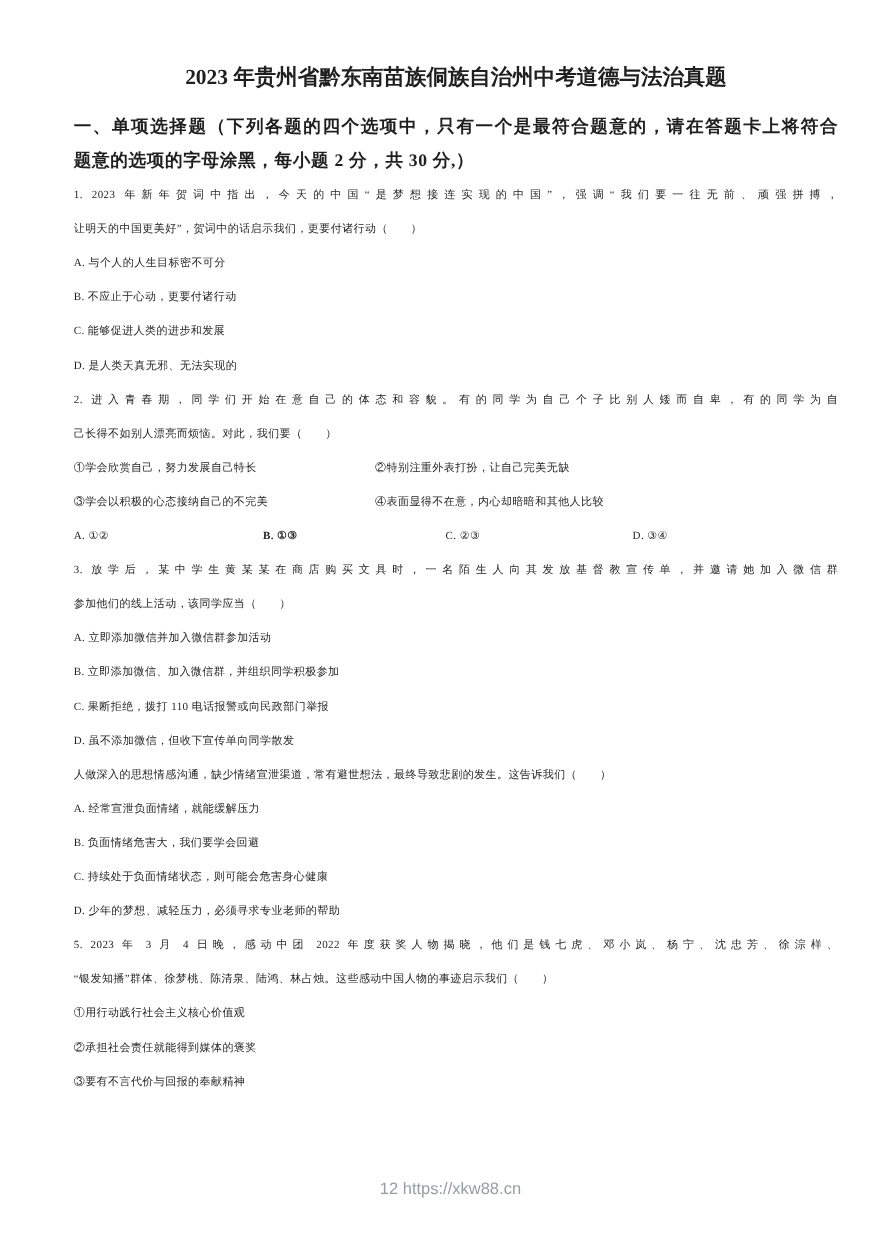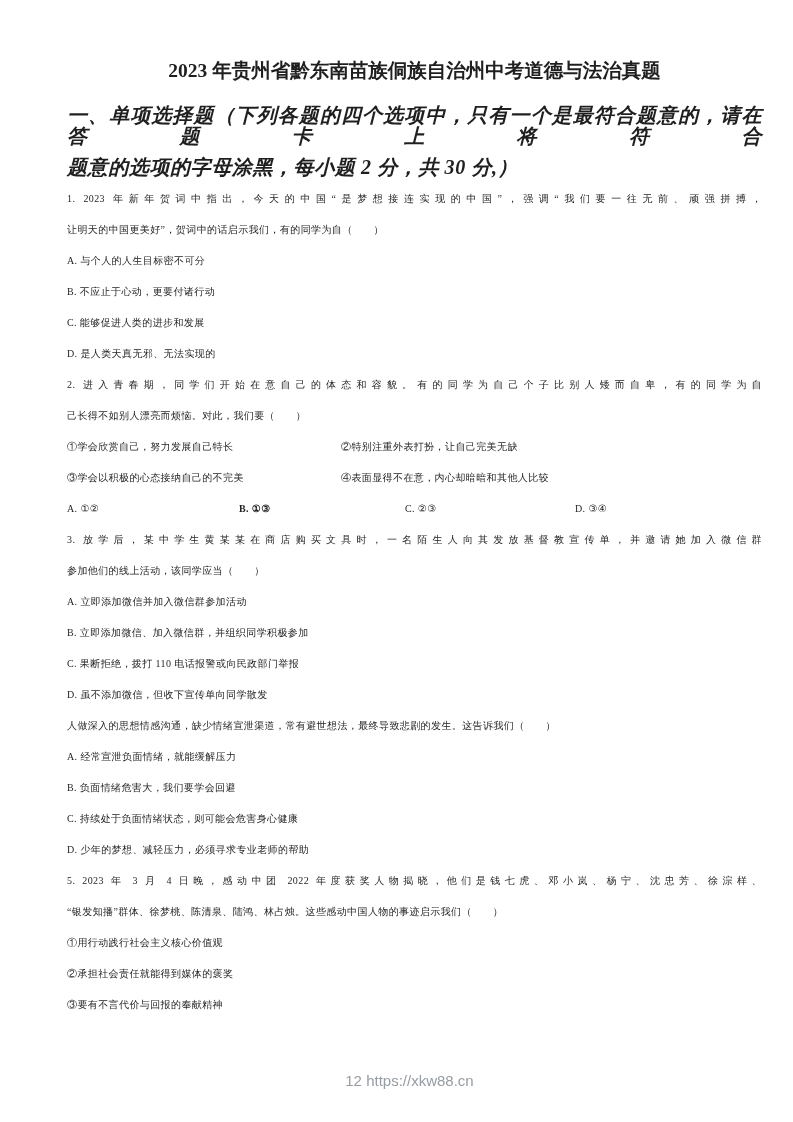--- a/index.html
+++ b/index.html
@@ -30,24 +30,23 @@
     white-space: nowrap;
   }
   .line {
     font-size: 10px;
     letter-spacing: 0.4px;
     line-height: 21px;
     margin-bottom: 10px;
     white-space: nowrap;
   }
   .section-line {
-    font-size: 20px;
+    font-size: 16px;
     letter-spacing: 0.6px;
     font-weight: bold;
-    font-style: italic;
   }
   .jfull {
     text-align: justify;
     text-align-last: justify;
     white-space: normal;
   }
   .two-col { display: flex; justify-content: center; }
   .two-col .c1 { width: 274px; flex: none; }
   .two-col .c2 { flex: 1; }
   .four-col { display: flex; }
@@ -74,21 +73,21 @@
 
     <h1 class="title">2023 年贵州省黔东南苗族侗族自治州中考道德与法治真题</h1>
 
     <div>
       <div class="line section-line jfull">一、单项选择题（下列各题的四个选项中，只有一个是最符合题意的，请在答题卡上将符合</div>
       <div class="line section-line">题意的选项的字母涂黑，每小题 2 分，共 30 分,）</div>
     </div>
 
     <section>
       <div class="line jfull">1. 2023 年新年贺词中指出，今天的中国“是梦想接连实现的中国”，强调“我们要一往无前、顽强拼搏，</div>
-      <div class="line">让明天的中国更美好”，贺词中的话启示我们，有的同学为自（　　）</div>
+      <div class="line">让明天的中国更美好”，贺词中的话启示我们，更要付诸行动（　　）</div>
       <div class="line">A. 与个人的人生目标密不可分</div>
       <div class="line">B. 不应止于心动，更要付诸行动</div>
       <div class="line">C. 能够促进人类的进步和发展</div>
       <div class="line">D. 是人类天真无邪、无法实现的</div>
     </section>
 
     <section>
       <div class="line jfull">2. 进入青春期，同学们开始在意自己的体态和容貌。有的同学为自己个子比别人矮而自卑，有的同学为自</div>
       <div class="line">己长得不如别人漂亮而烦恼。对此，我们要（　　）</div>
       <div class="line two-col">

